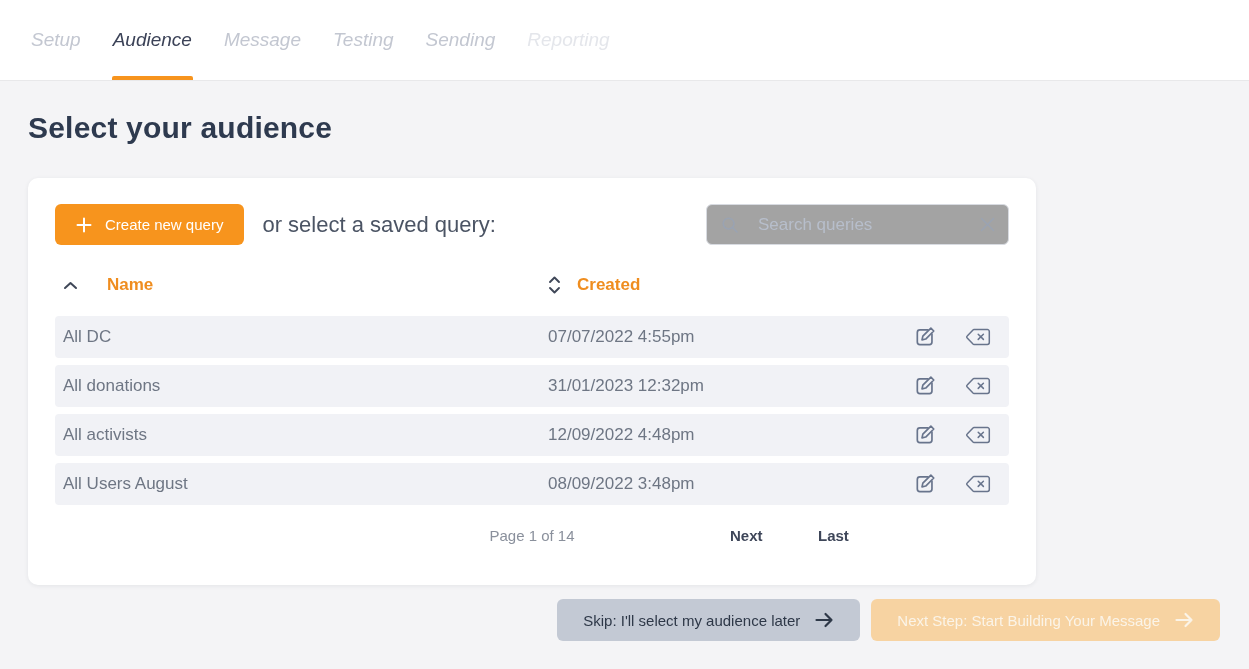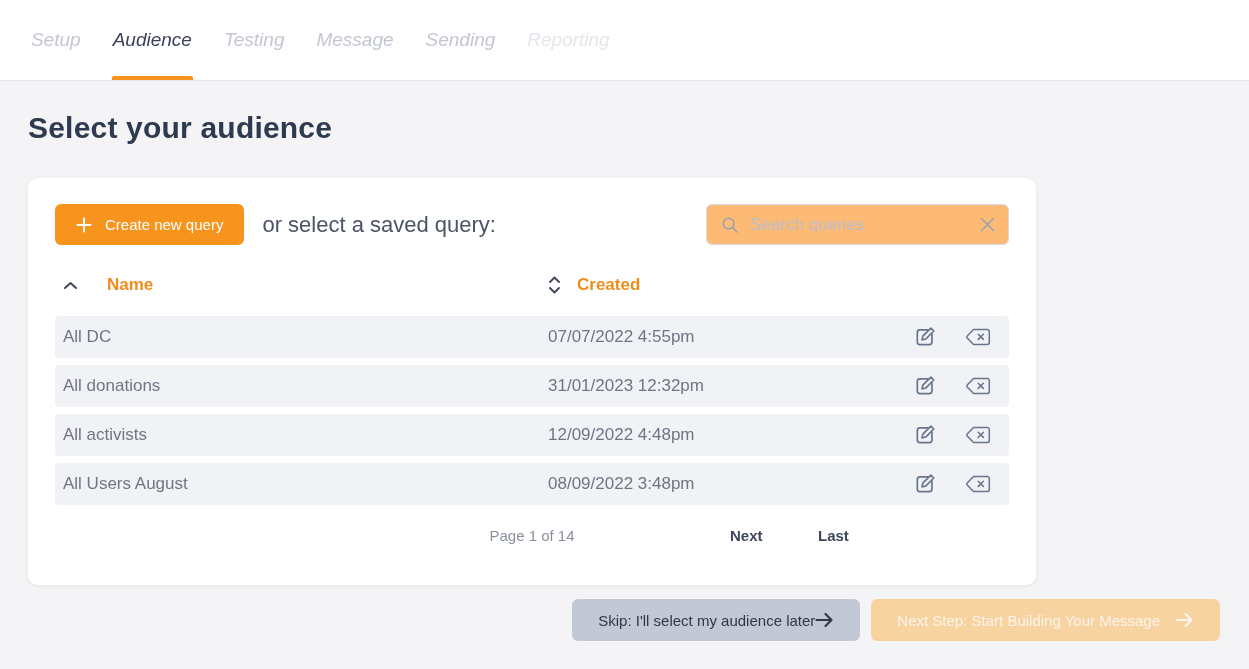--- a/index.html
+++ b/index.html
@@ -45,22 +45,22 @@
   .card-top { display:flex; align-items:center; height:41px; }
   .btn-create {
     height:41px; display:inline-flex; align-items:center; gap:13px;
     background:#f7941d; color:#ffffff; border:none; border-radius:6px;
     padding:0 21px; font-size:15px; font-family:inherit; cursor:pointer;
   }
   .or-text { margin-left:18px; font-size:22px; color:#4b5464; }
 
   .search-box {
     margin-left:auto; width:303px; height:41px;
-    border:1px solid #d8dbe1; border-radius:6px; background:#fdba74;
-    display:flex; align-items:center; padding:0 13px; gap:10px;
+    border:1px solid #d8dbe1; border-radius:6px; background:#a3a3a3;
+    display:flex; align-items:center; padding:0 13px; gap:18px;
   }
   .search-box input {
     flex:1; border:none; outline:none; font-size:17px; color:#4b5464;
     font-family:inherit; min-width:0; background:transparent;
   }
   .search-box input::placeholder { color:#b7becb; }
   .icon-btn { background:none; border:none; padding:0; cursor:pointer; display:flex; align-items:center; }
 
   
   .thead {
@@ -90,38 +90,38 @@
   .page-last { position:absolute; left:763px; font-weight:bold; color:#3e4659; cursor:pointer; }
 
   
   .footer {
     margin:14px 28px 0 28px; width:1192px;
     display:flex; justify-content:flex-end; gap:11px;
   }
   .btn-skip {
     height:42px; border:none; border-radius:6px; background:#c3c9d4;
     color:#2e3848; font-size:15px; font-family:inherit; cursor:pointer;
-    display:flex; align-items:center; padding:0 26px;
+    display:flex; align-items:center; gap:15px; padding:0 26px;
   }
   .btn-nextstep {
     height:42px; border:none; border-radius:6px; background:#f7d3a2;
     color:#fbf4e8; font-size:15px; font-family:inherit; cursor:pointer;
     display:flex; align-items:center; gap:15px; padding:0 26px;
   }
   svg { display:block; }
 </style>
 </head>
 <body>
 
 <div class="tabbar">
   <div class="tabs">
     <div class="tab">Setup</div>
     <div class="tab active">Audience</div>
+    <div class="tab">Message</div>
     <div class="tab">Testing</div>
-    <div class="tab">Message</div>
     <div class="tab">Sending</div>
     <div class="tab disabled">Reporting</div>
   </div>
 </div>
 
 <h1 class="page-title">Select your audience</h1>
 
 <div class="card">
 
   <div class="card-top">

